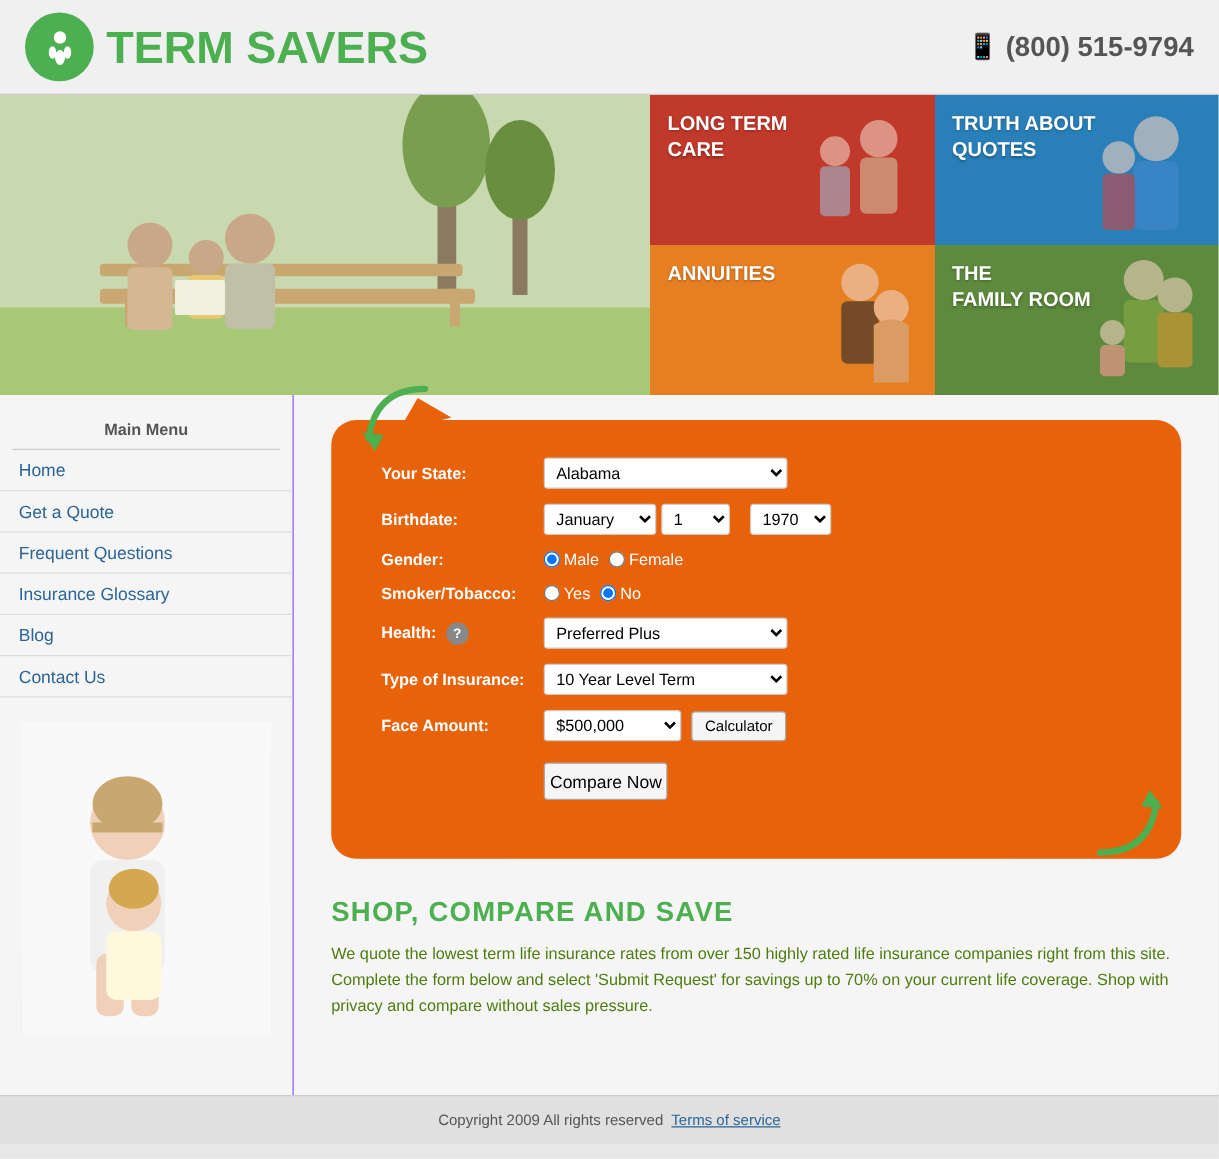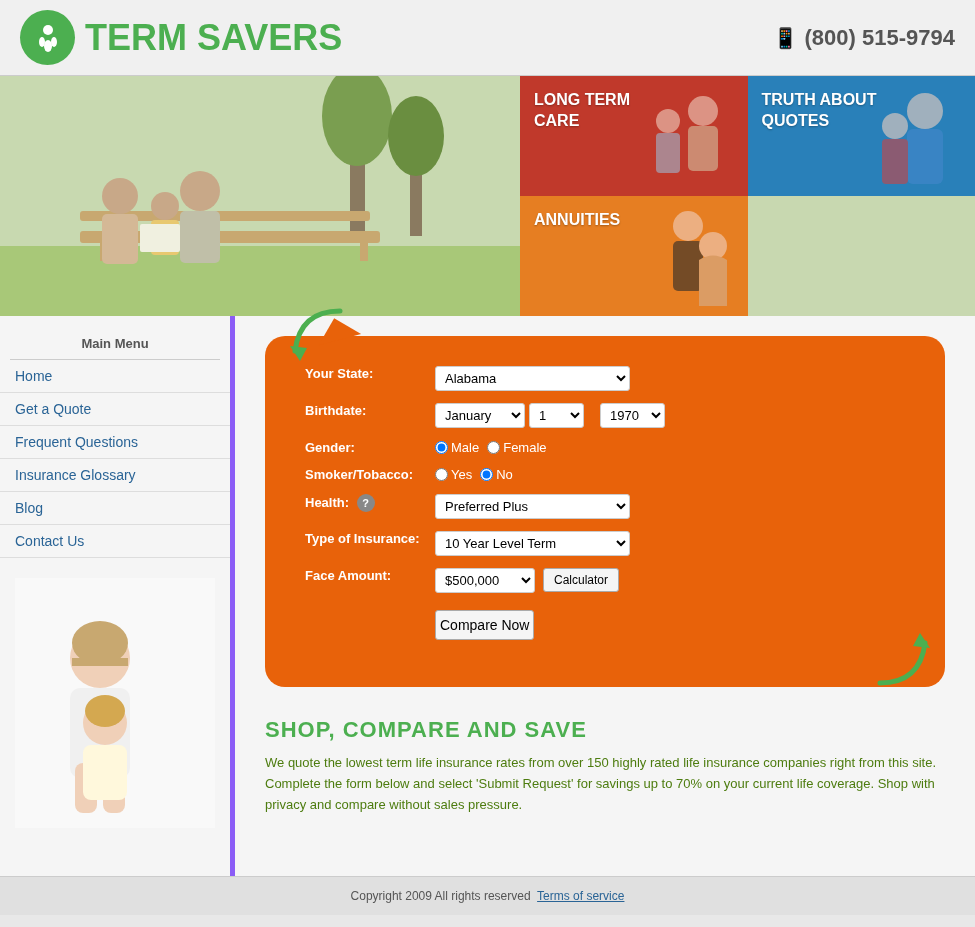--- a/index.html
+++ b/index.html
@@ -95,21 +95,21 @@
       display: flex;
       background: #f5f5f5;
       min-height: 560px;
     }
 
     
     #sidebar {
       width: 235px;
       background: #f5f5f5;
       padding: 10px 0;
-      border-right: 5px solid #8b5cf6;
+      border-right: 1px solid #8b5cf6;
       flex-shrink: 0;
     }
     #sidebar-menu-title {
       text-align: center;
       font-size: 13px;
       font-weight: bold;
       color: #555;
       padding: 10px 0 8px;
     }
     .sidebar-divider {
@@ -166,21 +166,21 @@
       width: 0;
       height: 0;
       border-left: 22px solid transparent;
       border-right: 22px solid transparent;
       border-bottom: 22px solid #e8620a;
       transform: rotate(-15deg);
     }
 
     .form-row {
       display: flex;
-      align-items: flex-start;
+      align-items: center;
       margin-bottom: 12px;
     }
     .form-label {
       color: white;
       font-size: 13px;
       font-weight: bold;
       width: 130px;
       flex-shrink: 0;
     }
     .form-control {
@@ -353,20 +353,32 @@
     </div>
     <div class="hero-tile tile-annuities">
       <div class="hero-tile-label">ANNUITIES</div>
       <svg class="tile-people" viewBox="0 0 120 120" style="position:absolute;right:0;bottom:0;width:120px;height:100%;opacity:0.6">
         <ellipse cx="60" cy="30" rx="15" ry="15" fill="#f0d0c0"></ellipse>
         <rect x="45" y="45" width="30" height="50" fill="#2a2a2a" rx="5"></rect>
         <ellipse cx="85" cy="50" rx="14" ry="14" fill="#f0d0c0"></ellipse>
         <path d="M71 64 Q85 55 99 64 L99 110 L71 110 Z" fill="#d4b090"></path>
       </svg>
     </div>
+    <div class="hero-tile tile-family">
+      <div class="hero-tile-label">THE<br>FAMILY ROOM</div>
+      <svg class="tile-people" viewBox="0 0 120 120" style="position:absolute;right:0;bottom:0;width:120px;height:100%;opacity:0.6">
+        <ellipse cx="60" cy="28" rx="16" ry="16" fill="#f0d0c0"></ellipse>
+        <rect x="44" y="44" width="32" height="50" fill="#88aa44" rx="5"></rect>
+        <ellipse cx="85" cy="40" rx="14" ry="14" fill="#f0d0c0"></ellipse>
+        <rect x="71" y="54" width="28" height="44" fill="#dd9933" rx="4"></rect>
+
+        <ellipse cx="35" cy="70" rx="10" ry="10" fill="#f0d0c0"></ellipse>
+        <rect x="25" y="80" width="20" height="25" fill="#ff9999" rx="4"></rect>
+      </svg>
+    </div>
   </div>
 </div>
 
 <div id="main">
 
   <div id="sidebar">
     <div id="sidebar-menu-title">Main Menu</div>
     <hr class="sidebar-divider">
     <a class="sidebar-item">Home</a>
     <a class="sidebar-item">Get a Quote</a>
@@ -494,21 +506,21 @@
           <option>10 Year Level Term</option>
           <option>15 Year Level Term</option>
           <option>20 Year Level Term</option>
           <option>25 Year Level Term</option>
           <option>30 Year Level Term</option>
         </select>
       </div>
 
       <div class="form-row">
         <div class="form-label">Face Amount:</div>
-        <select class="form-control" style="width:100px;">
+        <select class="form-control" style="width:110px;">
           <option>$100,000</option>
           <option>$250,000</option>
           <option selected="">$500,000</option>
           <option>$750,000</option>
           <option>$1,000,000</option>
         </select>
         <button id="calculator-btn" class="form-control">Calculator</button>
       </div>
 
       <div class="form-row" style="margin-left:130px;margin-top:5px;">

